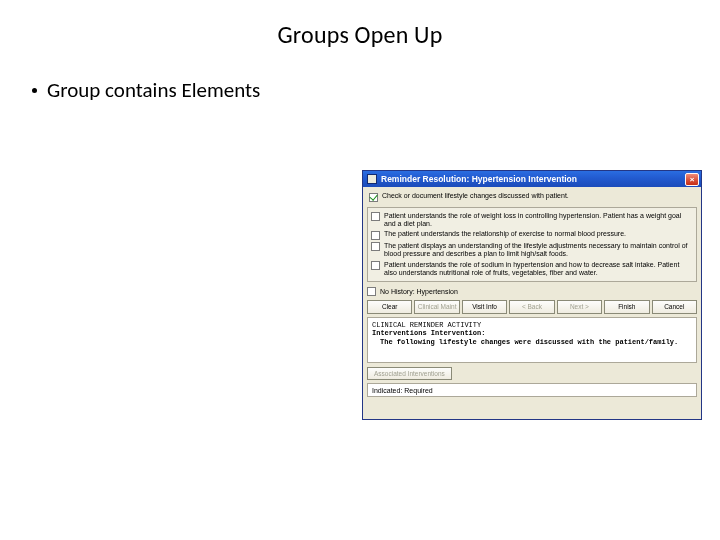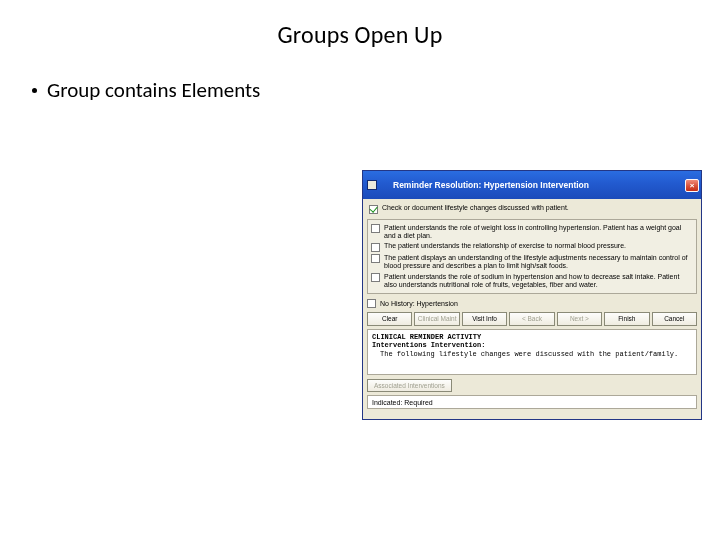--- a/index.html
+++ b/index.html
@@ -46,29 +46,28 @@
     position: absolute;
     left: 362px;
     top: 170px;
     width: 340px;
     height: 250px;
     border: 1px solid #233685;
     background: #ece9d8;
     font-family: "Tahoma", "Verdana", sans-serif;
   }
   .titlebar {
-    height: 28px;
+    height: 16px;
     background: linear-gradient(to bottom, #2a6de1 0%, #225acf 45%, #1b4bba 100%);
     display: flex;
     align-items: center;
     padding: 0 2px 0 4px;
     color: #fff;
     font-size: 8.5px;
     font-weight: bold;
-    gap: 12px;
   }
   .titlebar-icon {
     width: 10px;
     height: 10px;
     background: #eceadc;
     border: 1px solid #122a70;
     margin-right: 4px;
     flex-shrink: 0;
   }
   .titlebar-text { flex: 1; white-space: nowrap; overflow: hidden; }
@@ -155,21 +154,21 @@
   .note-box {
     border: 1px solid #aca899;
     background: #fff;
     margin-top: 3px;
     padding: 3px 4px;
     height: 46px;
     font-family: "Courier New", monospace;
     font-size: 7px;
     line-height: 1.2;
   }
-  .note-box .l1 { font-weight: bold; }
+  .note-box .l1 { font-weight: normal; }
   .note-box .l2 { font-weight: bold; }
   .maint-btn {
     display: inline-block;
     height: 13px;
     border: 1px solid #8a8a77;
     background: linear-gradient(to bottom, #fdfdfc, #efece0);
     font-size: 6.5px;
     line-height: 11px;
     padding: 0 6px;
     color: #a0a090;
@@ -239,21 +238,21 @@
       <div class="dlg-btn">Visit Info</div>
       <div class="dlg-btn disabled">&lt; Back</div>
       <div class="dlg-btn disabled">Next &gt;</div>
       <div class="dlg-btn">Finish</div>
       <div class="dlg-btn">Cancel</div>
     </div>
 
     <div class="note-box">
       <div class="l1">CLINICAL REMINDER ACTIVITY</div>
       <div class="l2">Interventions Intervention:</div>
-      <div style="padding-left:8px;">The following lifestyle changes were discussed with the patient/family.</div>
+      <div style="padding-left:8px;font-weight:bold;">The following lifestyle changes were discussed with the patient/family.</div>
     </div>
 
     <div class="maint-btn">Associated Interventions</div>
 
     <div class="indic-field">Indicated: Required</div>
 
   </div>
 </div>
 
 </body></html>

